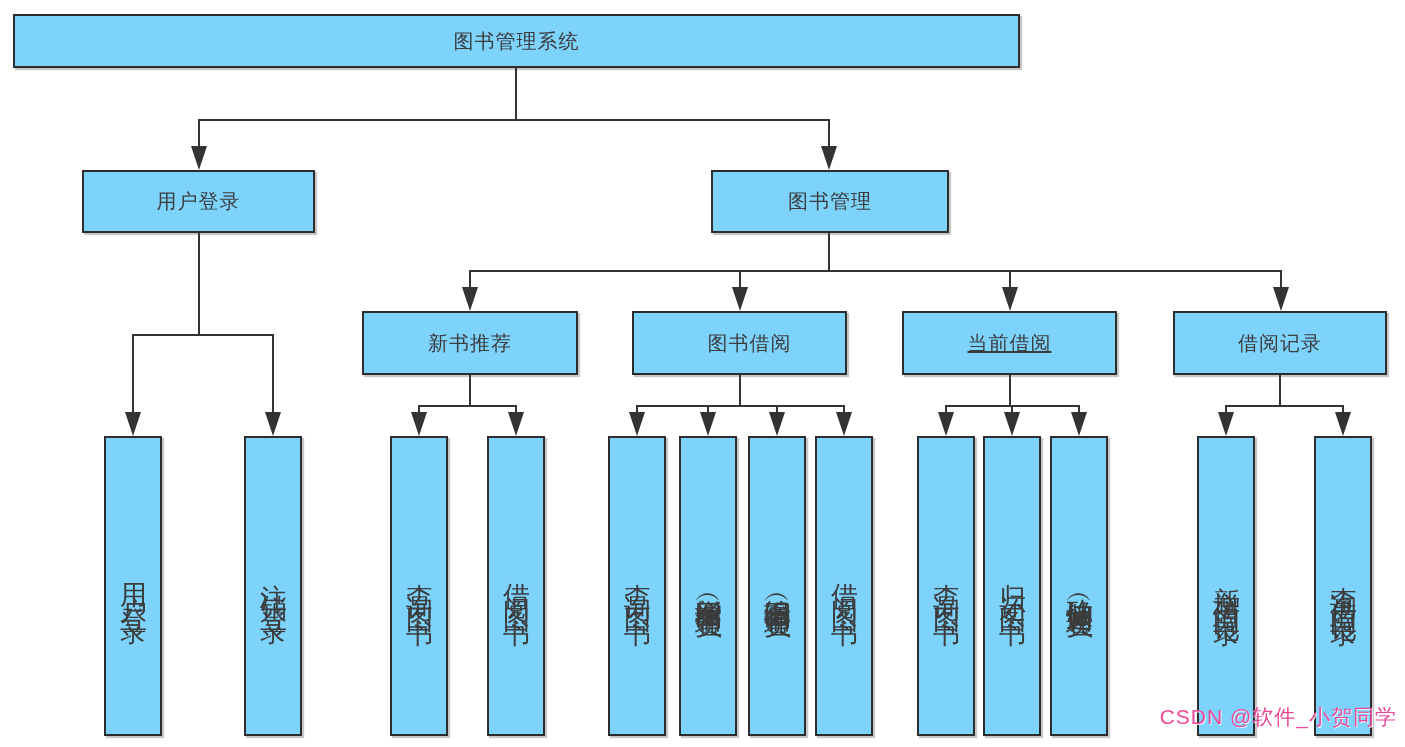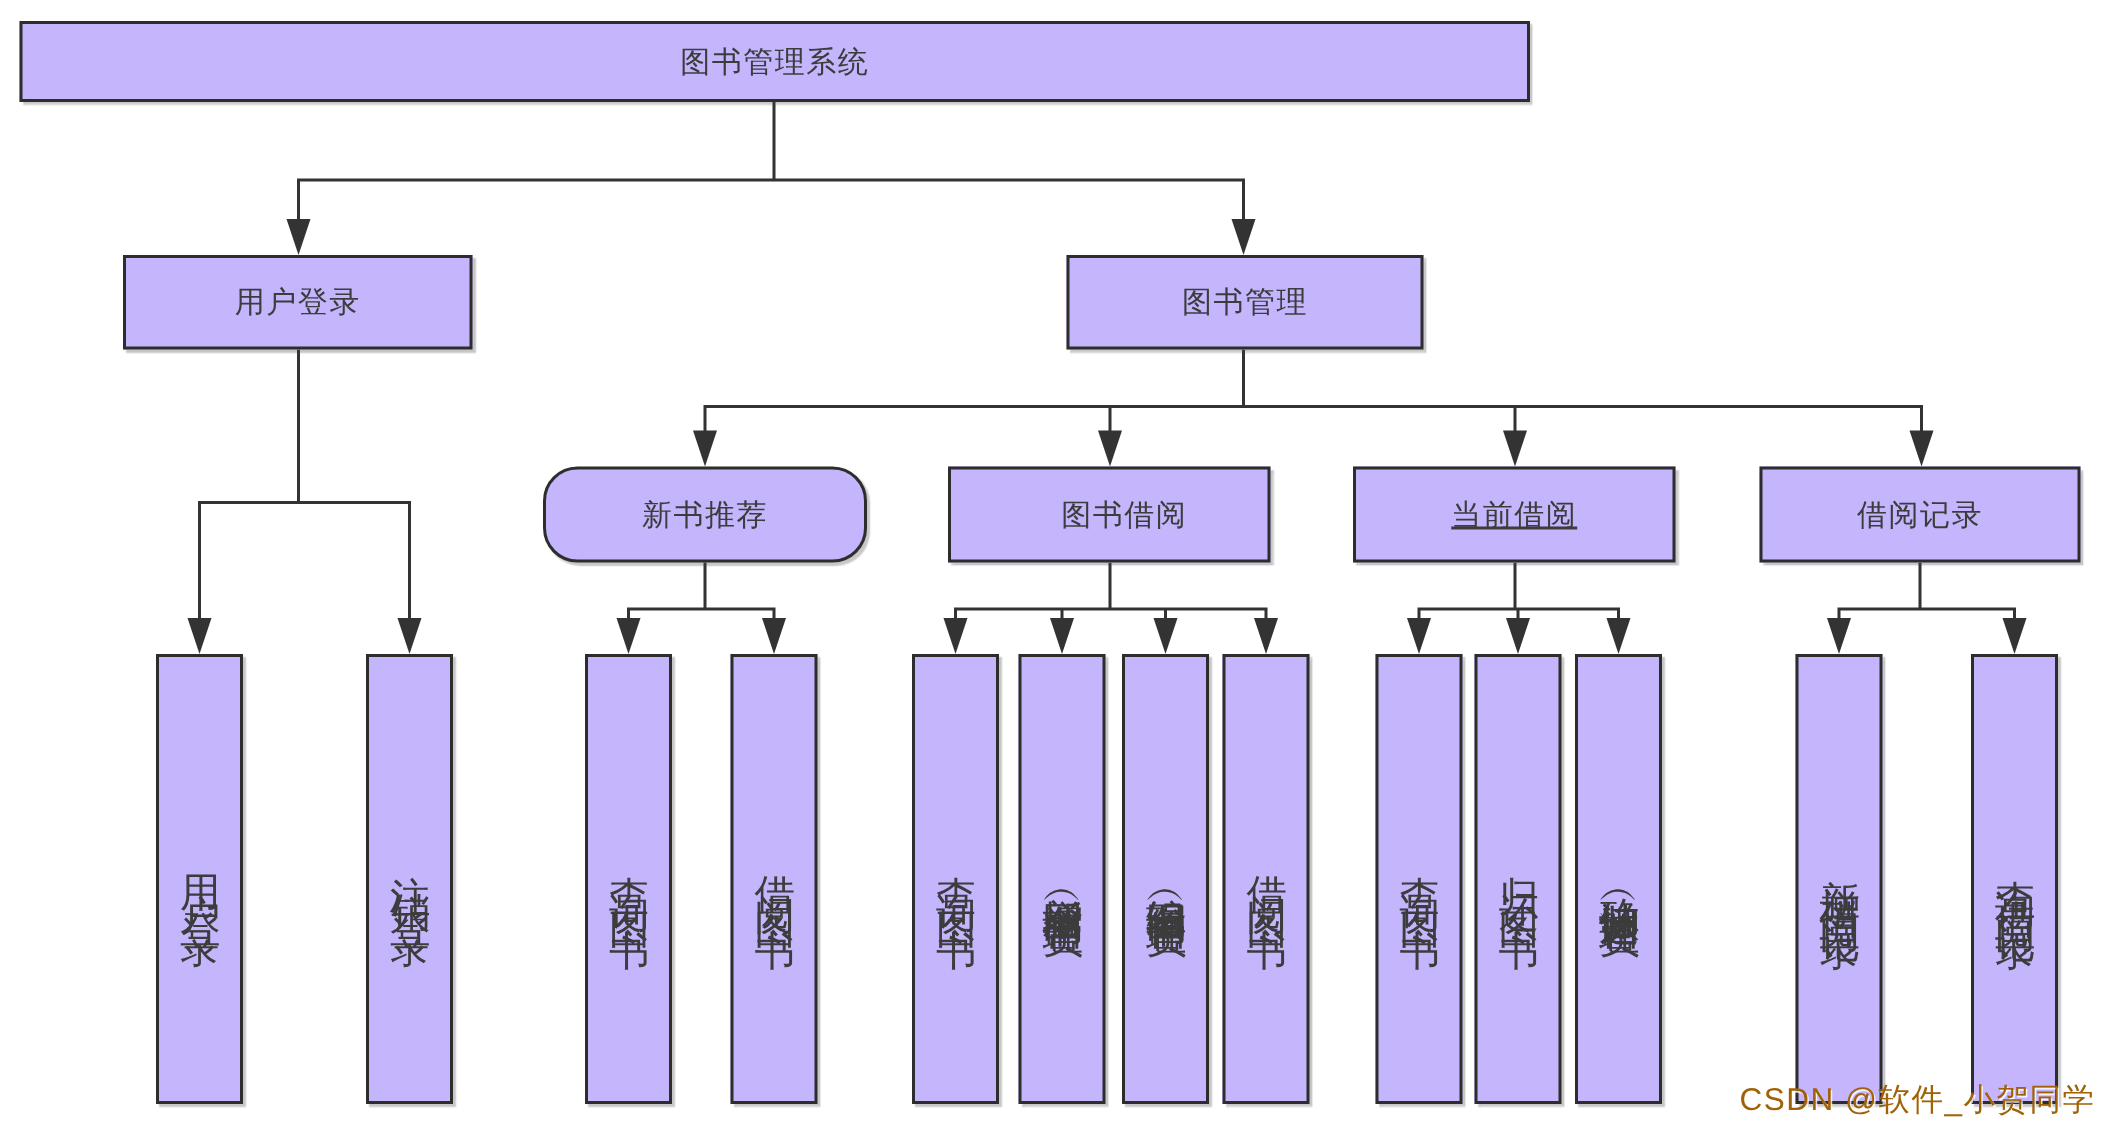--- a/index.html
+++ b/index.html
@@ -12,21 +12,21 @@
     overflow: hidden;
   }
   svg.connectors {
     position: absolute;
     left: 0; top: 0;
     width: 1405px; height: 747px;
   }
   .node {
     position: absolute;
     box-sizing: border-box;
-    background: #c4b5fd;
+    background: #7dd3fc;
     border: 2px solid #2d2d2d;
     box-shadow: 2px 2px 1px rgba(70,70,70,0.30);
     display: flex;
     align-items: center;
     justify-content: center;
     color: #3c3c3c;
     text-align: center;
   }
   .hnode { font-size: 20px; letter-spacing: 1px; }
   .root-node { left: 13px; top: 14px; width: 1007px; height: 54px; }
@@ -40,23 +40,23 @@
     writing-mode: vertical-rl;
     line-height: 1;
     color: #3c3c3c;
   }
   .sp-wide  { letter-spacing: 12px; }
   .sp-mid   { letter-spacing: 7px; }
   .sp-tight { letter-spacing: 2px; }
   .watermark {
     position: absolute;
     right: 8px;
-    bottom: 0;
+    bottom: 16px;
     font-size: 21px;
-    color: #a16207;
+    color: #ec4899;
     letter-spacing: 1px;
     white-space: nowrap;
     text-shadow: 1px 1px 0 rgba(255,255,255,0.8);
   }
 </style>
 </head>
 <body>
 
 <div class="canvas">
 
@@ -104,21 +104,21 @@
     <span>图书管理系统</span>
   </div>
 
   <div class="node hnode" style="left:82px; top:170px; width:233px; height:63px;">
     <span>用户登录</span>
   </div>
   <div class="node hnode" style="left:711px; top:170px; width:238px; height:63px;">
     <span>图书管理</span>
   </div>
 
-  <div class="node hnode" style="left:362px; top:311px; width:216px; height:64px;border-radius:23px;">
+  <div class="node hnode" style="left:362px; top:311px; width:216px; height:64px;">
     <span>新书推荐</span>
   </div>
   <div class="node hnode" style="left:632px; top:311px; width:215px; height:64px;padding-left:20px;">
     <span>图书借阅</span>
   </div>
   <div class="node hnode" style="left:902px; top:311px; width:215px; height:64px;text-decoration:underline;">
     <span>当前借阅</span>
   </div>
   <div class="node hnode" style="left:1173px; top:311px; width:214px; height:64px;">
     <span>借阅记录</span>

